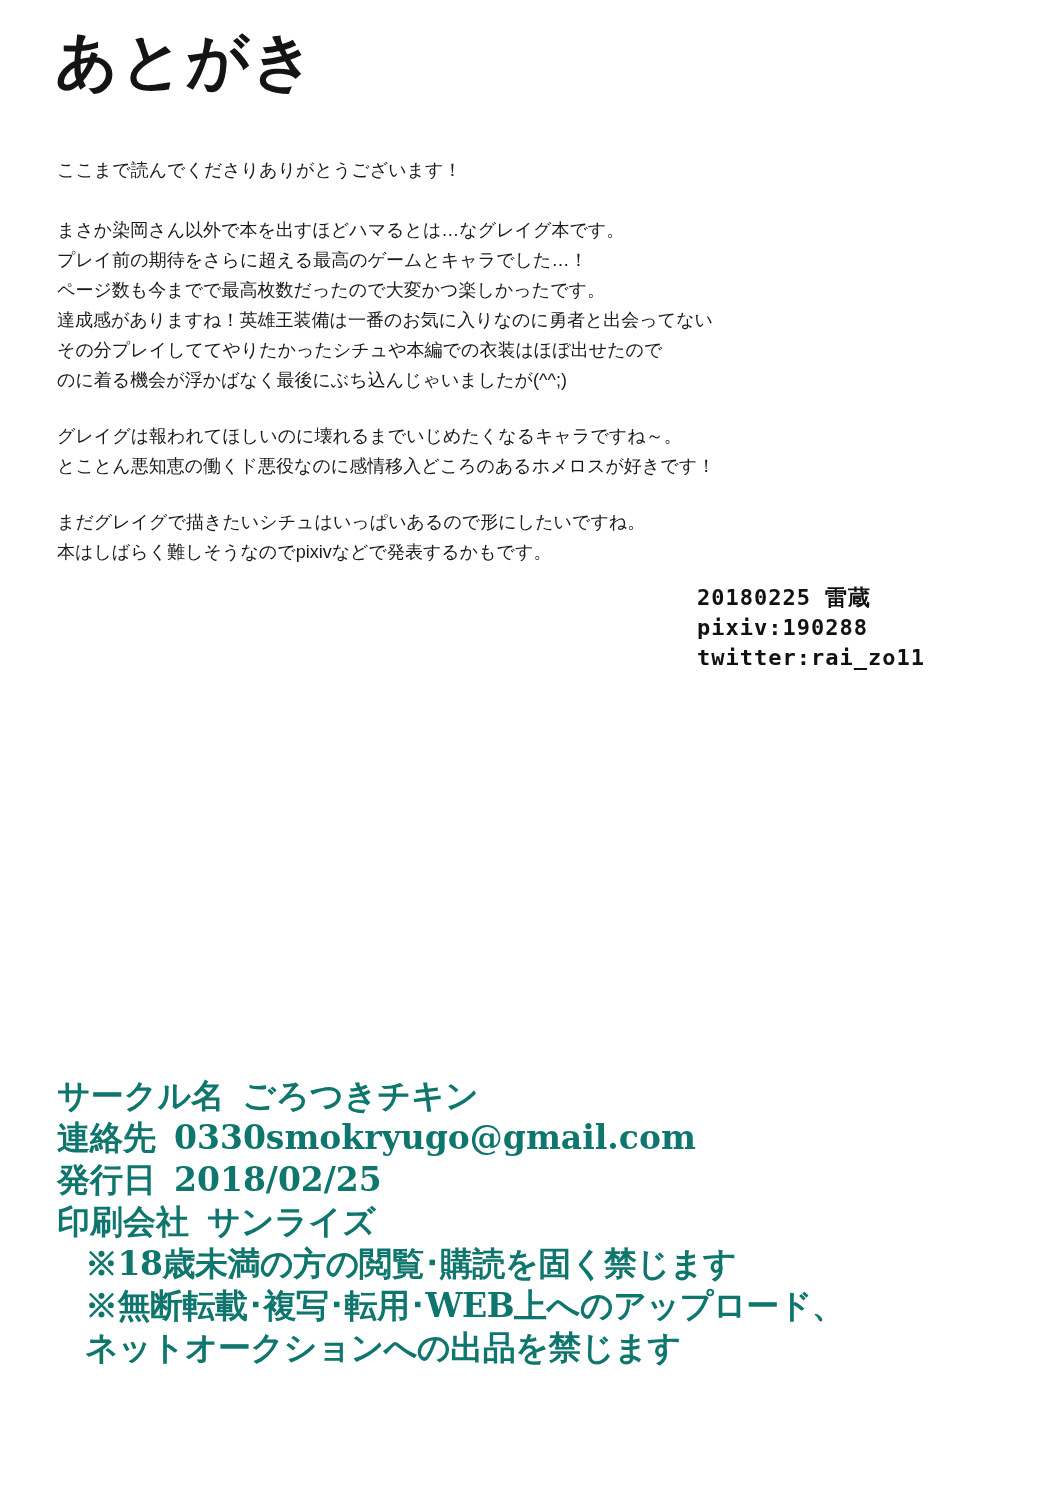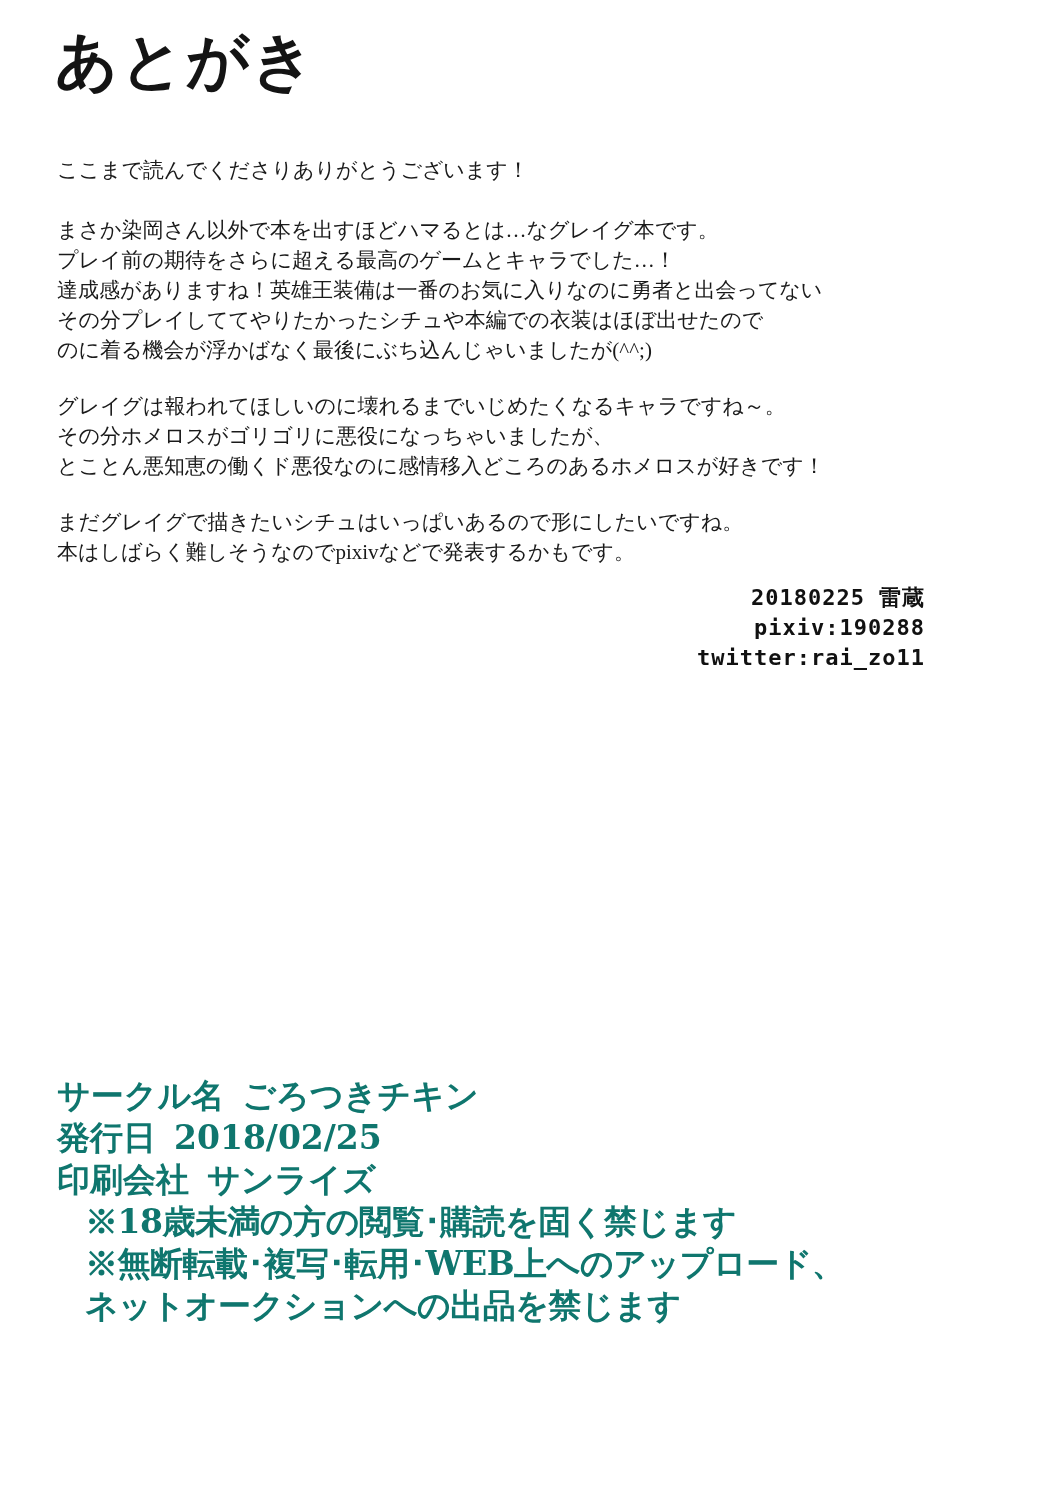--- a/index.html
+++ b/index.html
@@ -36,41 +36,40 @@
     line-height: 1.05;
     white-space: nowrap;
   }
 
   
   .body-block {
     position: absolute;
     left: 57px;
     top: 155px;
     width: 900px;
-    font-family: Liberation Serif, serif;
-    font-size: 21px;
+    font-family: Liberation Sans, sans-serif;
+    font-size: 18px;
     color: #1a1a1a;
     line-height: 1.0;
   }
   .para {
     margin: 0 0 26px 0;
   }
   .para .line {
     display: block;
     line-height: 30px;
     white-space: nowrap;
   }
   .para-greeting { margin-bottom: 30px; }
 
   
   .signature {
     position: absolute;
     right: 120px;
     top: 583px;
-    text-align: right;
     font-family: "DejaVu Sans Mono", monospace;
     font-size: 22px;
     font-weight: bold;
     letter-spacing: 1px;
     color: #111111;
     line-height: 30px;
     margin-left: 48px;
   }
   .signature .sig-line { display: block; white-space: nowrap; }
   .sig-date span.sig-name { margin-left: 14px; }
@@ -102,46 +101,47 @@
 
   <div class="body-block">
 
     <div class="para para-greeting">
       <span class="line">ここまで読んでくださりありがとうございます！</span>
     </div>
 
     <div class="para">
       <span class="line">まさか染岡さん以外で本を出すほどハマるとは…なグレイグ本です。</span>
       <span class="line">プレイ前の期待をさらに超える最高のゲームとキャラでした…！</span>
+      <span class="line">ページ数も今までで最高枚数だったので大変かつ楽しかったです。</span>
       <span class="line">達成感がありますね！英雄王装備は一番のお気に入りなのに勇者と出会ってない</span>
       <span class="line">その分プレイしててやりたかったシチュや本編での衣装はほぼ出せたので</span>
       <span class="line">のに着る機会が浮かばなく最後にぶち込んじゃいましたが(^^;)</span>
     </div>
 
     <div class="para">
       <span class="line">グレイグは報われてほしいのに壊れるまでいじめたくなるキャラですね～。</span>
-      <span class="line">その分ホメロスがゴリゴリに悪役になっちゃいましたが、</span>
       <span class="line">とことん悪知恵の働くド悪役なのに感情移入どころのあるホメロスが好きです！</span>
     </div>
 
     <div class="para">
       <span class="line">まだグレイグで描きたいシチュはいっぱいあるので形にしたいですね。</span>
       <span class="line">本はしばらく難しそうなのでpixivなどで発表するかもです。</span>
     </div>
 
   </div>
 
   <div class="signature">
     <span class="sig-line sig-date"><span>20180225</span><span class="sig-name">雷蔵</span></span>
     <span class="sig-line">pixiv:190288</span>
     <span class="sig-line">twitter:rai_zo11</span>
   </div>
 
   <div class="colophon">
     <span class="col-line"><span class="col-label">サークル名</span><span>ごろつきチキン</span></span>
+    <span class="col-line"><span class="col-label">連絡先</span><span>0330smokryugo@gmail.com</span></span>
     <span class="col-line"><span class="col-label">発行日</span><span>2018/02/25</span></span>
     <span class="col-line"><span class="col-label">印刷会社</span><span>サンライズ</span></span>
     <span class="col-line col-notice">※18歳未満の方の閲覧･購読を固く禁じます</span>
     <span class="col-line col-notice">※無断転載･複写･転用･WEB上へのアップロード、</span>
     <span class="col-line col-notice">ネットオークションへの出品を禁じます</span>
   </div>
 
 </div>
 
 </body></html>

